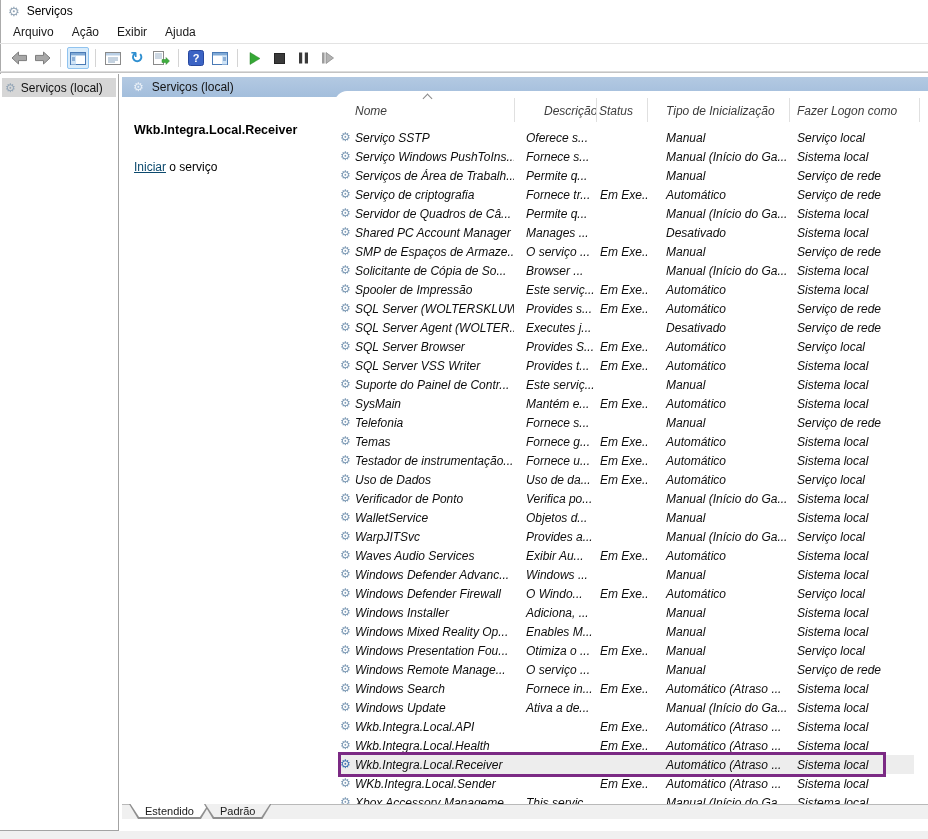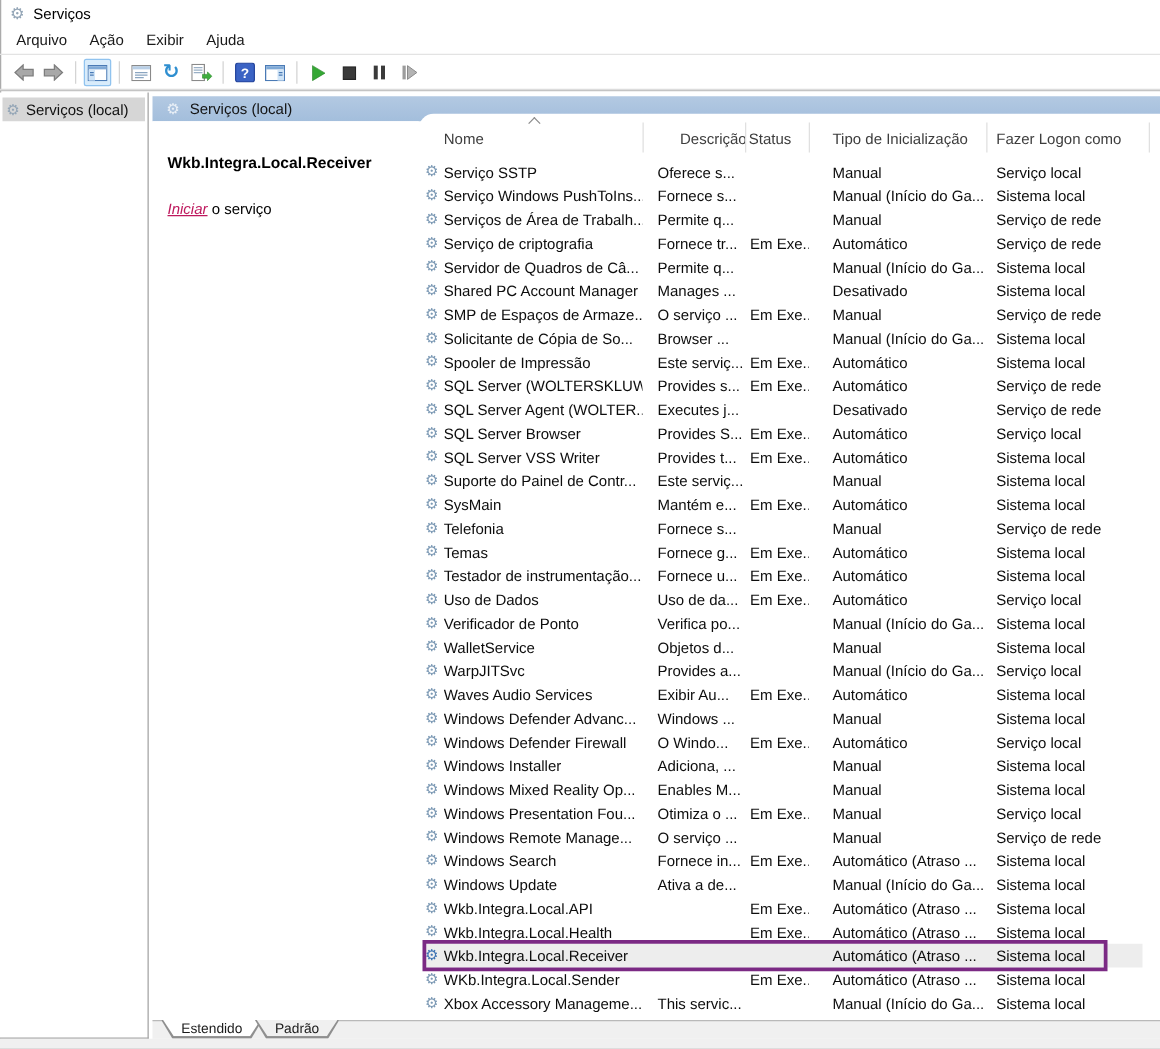--- a/index.html
+++ b/index.html
@@ -32,39 +32,39 @@
   .mmc-header{position:absolute;top:3px;left:0;right:0;height:20px;display:flex;align-items:center;padding-left:11px;
     background:linear-gradient(180deg,#b3c9e2 0%,#a3bedc 100%);}
   .mmc-header .gear-glyph{color:#eaf0f7;font-size:12px;margin-right:8px;}
   .mmc-header-title{color:#141414;font-size:12px;}
   
   .taskpane{position:absolute;top:23px;left:0;width:213px;bottom:15px;background:#fff;}
   .tp-title{position:absolute;top:26px;left:12px;font-weight:bold;font-size:12.5px;color:#000;}
   .tp-action{position:absolute;top:63px;left:12px;font-size:12px;color:#000;}
   .tp-action a{color:#9b3aa0;text-decoration:underline;cursor:pointer;}
   
-  .listpanel{position:absolute;top:17px;left:213px;right:0;bottom:15px;background:#fff;border-top-left-radius:12px;overflow:hidden;}
+  .listpanel{position:absolute;top:17px;left:213px;right:0;bottom:15px;background:#fff;border-top-left-radius:12px;overflow:hidden;font-style:italic;}
   .list-header{position:relative;height:37px;}
   .hlabel{position:absolute;top:13px;font-size:12px;color:#3d3d3d;white-space:nowrap;cursor:default;}
   .hsep{position:absolute;top:7px;height:24px;width:1px;background:#e0e0e0;}
   .sort-chevron{position:absolute;left:89px;top:4px;width:7px;height:7px;border-left:1px solid #8a8a8a;border-top:1px solid #8a8a8a;transform:rotate(45deg);}
   .rows{position:relative;margin-left:5px;width:574px;}
   .lrow{position:relative;height:19px;display:flex;align-items:center;}
   .lrow.selected{background:#ededed;}
   .gear{position:absolute;left:0;top:0;width:15px;font-size:12px;line-height:19px;color:#7d9ab5;}
   .gear.sel{color:#3f74b3;}
   .cell{white-space:nowrap;overflow:hidden;font-size:12px;color:#0d0d0d;}
   .c-name{margin-left:15px;width:159px;}
   .c-desc{width:82px;padding-left:12px;}
   .c-status{width:51px;padding-left:4px;}
   .c-start{width:142px;padding-left:19px;}
   .c-logon{flex:1;padding-left:8px;}
   .annotation{position:absolute;left:-2px;top:-3px;width:548px;height:25px;border:3px solid #7b2a84;pointer-events:none;z-index:5;}
   
-  .tabstrip{position:absolute;left:0;right:0;bottom:0;height:15px;background:#f0f0f0;border-top:1px solid #b9b9b9;display:flex;padding-left:7px;}
+  .tabstrip{position:absolute;left:0;right:0;bottom:12px;height:15px;background:#f0f0f0;border-top:1px solid #b9b9b9;display:flex;padding-left:7px;}
   .tab{position:relative;height:15px;margin-top:-1px;clip-path:polygon(0 0,100% 0,calc(100% - 9px) 100%,9px 100%);background:#8f8f8f;padding:0;}
   .tab + .tab{margin-left:-6px;text-align:right;}
   .tab-inner{height:14px;margin:0;clip-path:polygon(1.5px 0,calc(100% - 1.5px) 0,calc(100% - 10px) calc(100% - 1px),10px calc(100% - 1px));
     background:#f0f0f0;display:flex;align-items:center;justify-content:center;padding:0 16px;font-size:11px;color:#1a1a1a;}
   .tab.active .tab-inner{background:#ffffff;}
   .statusstrip{position:absolute;left:0;right:0;bottom:0;height:8px;background:#f0f0f0;}
   svg{display:block;}
 </style>
 </head>
 <body>
@@ -179,21 +179,21 @@
     <div class="rightpane">
 
       <div class="mmc-header">
         <span class="gear-glyph">⚙</span>
         <span class="mmc-header-title">Serviços (local)</span>
       </div>
 
       <div class="taskpane">
         <div class="tp-title">Wkb.Integra.Local.Receiver</div>
         <div class="tp-action">
-          <a style="color: #be185d; font-style: italic;">Iniciar</a><span> o serviço</span>
+          <a style="color: #0c4a6e;">Iniciar</a><span> o serviço</span>
         </div>
       </div>
 
       <div class="listpanel">
         <div class="list-header">
           <div class="sort-chevron"></div>
           <span class="hlabel" style="left:20px">Nome</span>
           <span class="hlabel" style="left:209px">Descrição</span>
           <span class="hlabel" style="left:264px">Status</span>
           <span class="hlabel" style="left:331px">Tipo de Inicialização</span>

